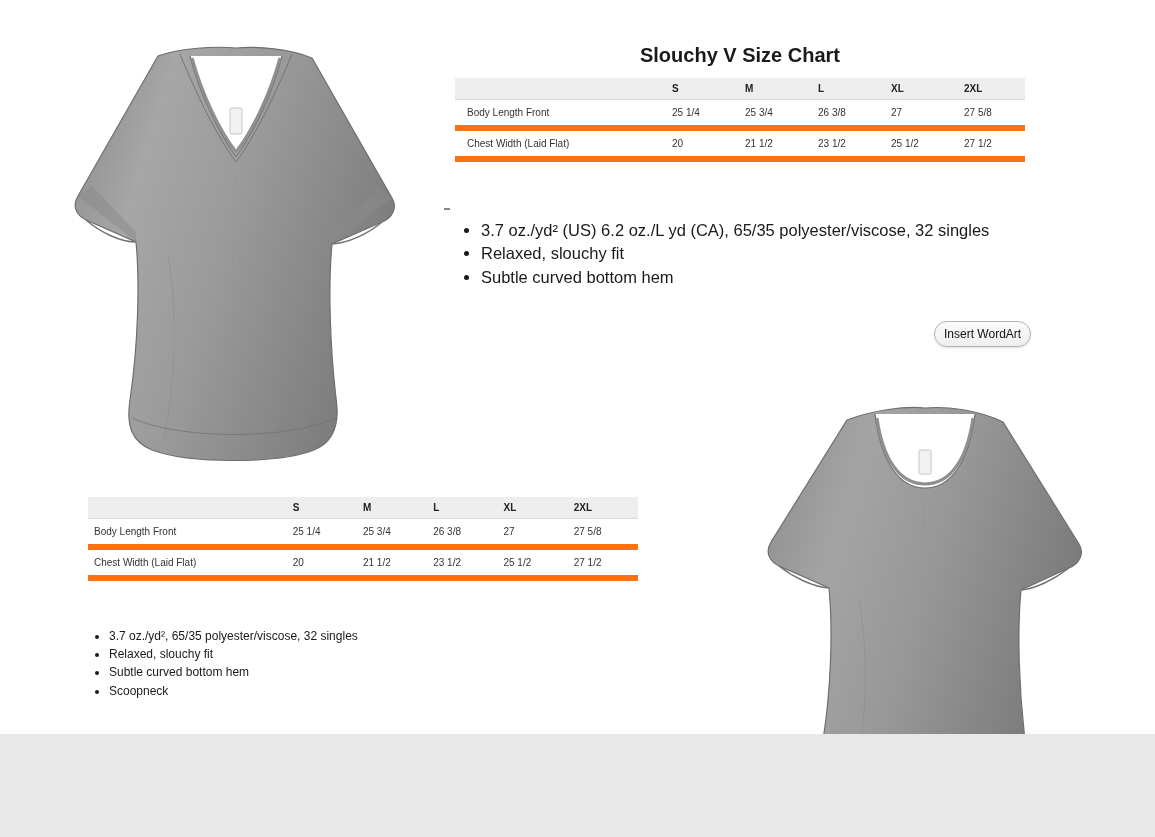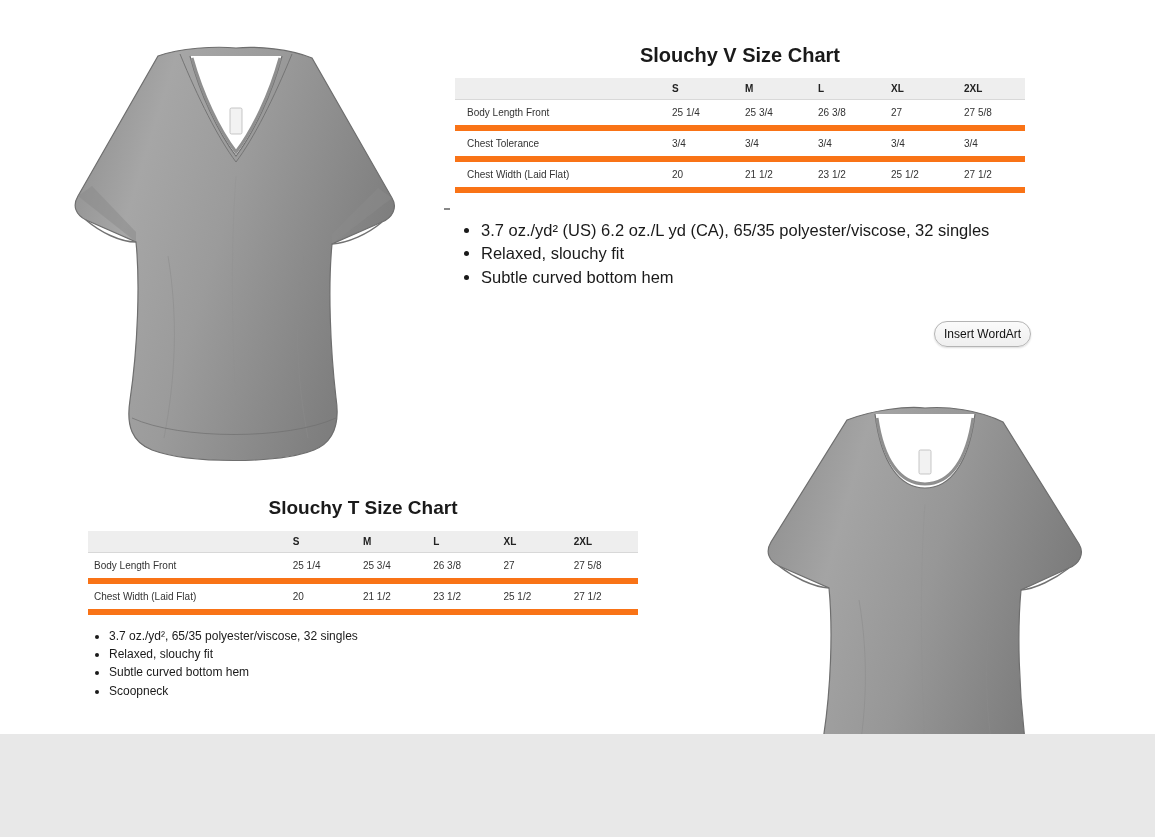--- a/index.html
+++ b/index.html
@@ -270,28 +270,20 @@
       <tbody>
         <tr>
           <td class="rowhead">Body Length Front</td>
           <td>25 1/4</td>
           <td>25 3/4</td>
           <td>26 3/8</td>
           <td>27</td>
           <td>27 5/8</td>
         </tr>
         <tr>
-          <td class="rowhead">Chest Tolerance</td>
-          <td>3/4</td>
-          <td>3/4</td>
-          <td>3/4</td>
-          <td>3/4</td>
-          <td>3/4</td>
-        </tr>
-        <tr>
           <td class="rowhead">Chest Width (Laid Flat)</td>
           <td>20</td>
           <td>21 1/2</td>
           <td>23 1/2</td>
           <td>25 1/2</td>
           <td>27 1/2</td>
         </tr>
       </tbody>
     </table>
   </div>
@@ -300,21 +292,20 @@
 
   <ul class="feature-list" id="v-features">
     <li>3.7 oz./yd² (US) 6.2 oz./L yd (CA), 65/35 polyester/viscose, 32 singles</li>
     <li>Relaxed, slouchy fit</li>
     <li>Subtle curved bottom hem</li>
   </ul>
 
   <div id="wordart-button">Insert WordArt</div>
 
   <div id="slouchyt-block">
-    <div class="chart-title">Slouchy T Size Chart</div>
     <table class="size-chart">
       <colgroup>
         <col class="c0">
           <col class="c1">
           <col class="c2">
           <col class="c3">
           <col class="c4">
           <col class="c5">
       </colgroup>
       <thead>

